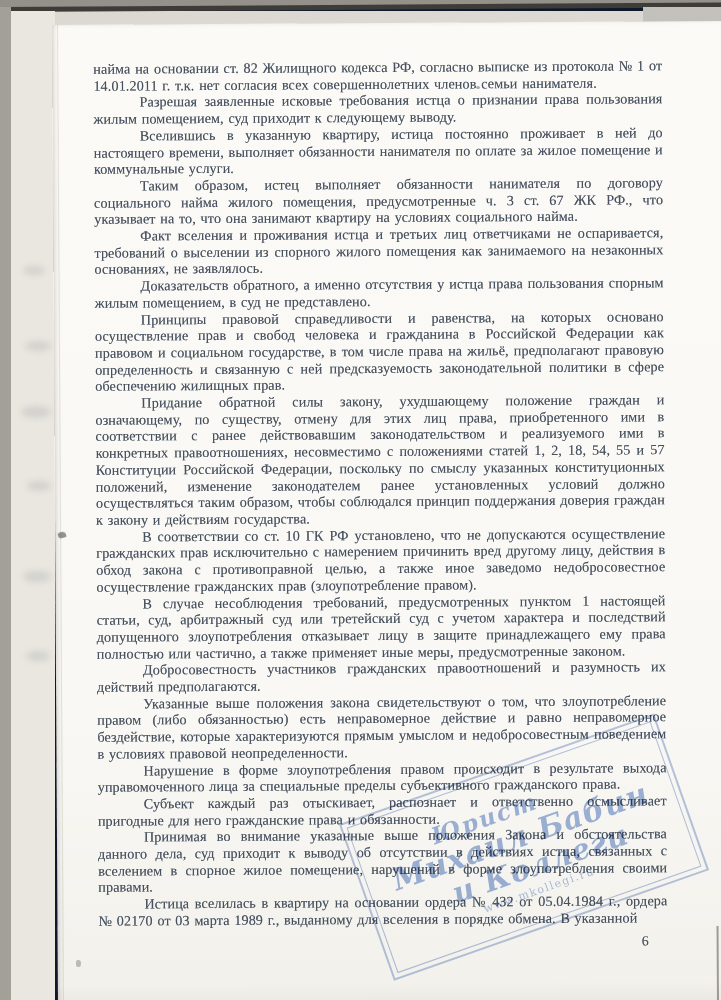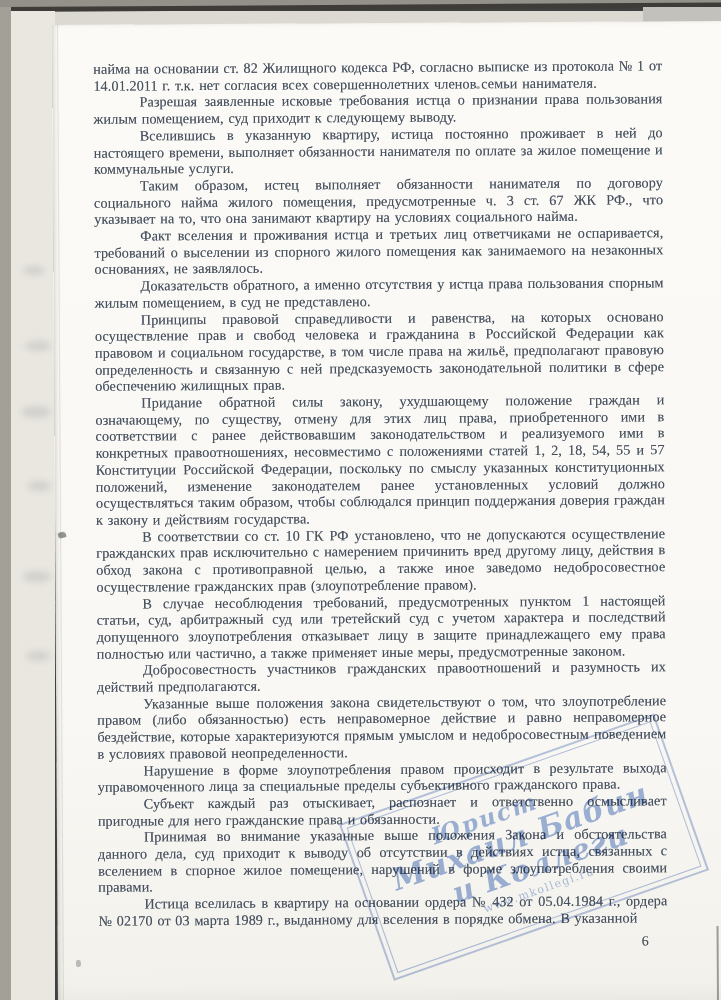--- a/index.html
+++ b/index.html
@@ -1,18 +1,18 @@
 <!DOCTYPE html>
 <html><head>
 <meta charset="utf-8">
 <style>
   html,body{margin:0;padding:0;background:#8f8c84;}
   .scan{
     position:relative;width:721px;height:1000px;overflow:hidden;
-    background:#404040;
+    background:#0f172a;
     font-family:"Liberation Serif","DejaVu Serif",serif;
   }
   
   .top-band{position:absolute;left:0;top:0;width:100%;height:7px;background:#94918a;}
   .top-dark-line{position:absolute;left:-4px;top:7px;width:740px;height:5px;background:#3d3c39;
     transform:rotate(-0.35deg);transform-origin:left top;border-radius:2px;}
   .top-underlay{position:absolute;left:0;top:11px;width:100%;height:26px;background:#dbd9d2;}
   .corner-patch{position:absolute;right:0;top:7px;width:78px;height:32px;background:#c3c1bb;}
   .left-band-dark{position:absolute;left:0;top:7px;width:11px;height:993px;background:#a3a098;}
   .left-band{position:absolute;left:11px;top:11px;width:44px;height:989px;background:#e9e7e0;}

